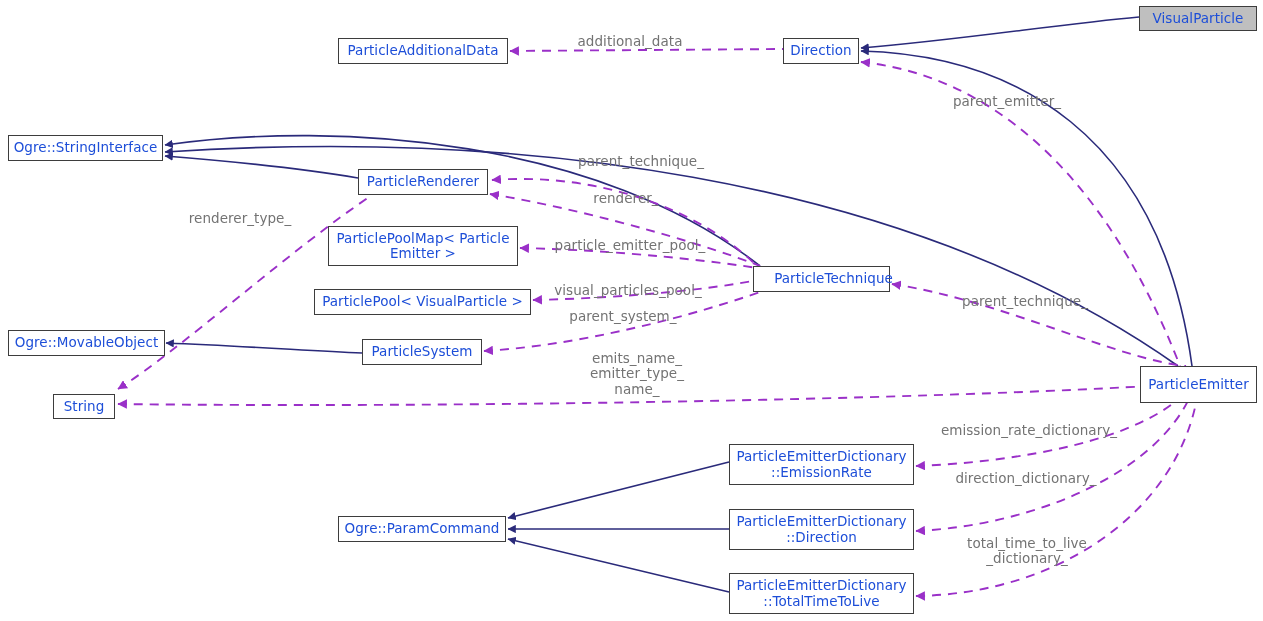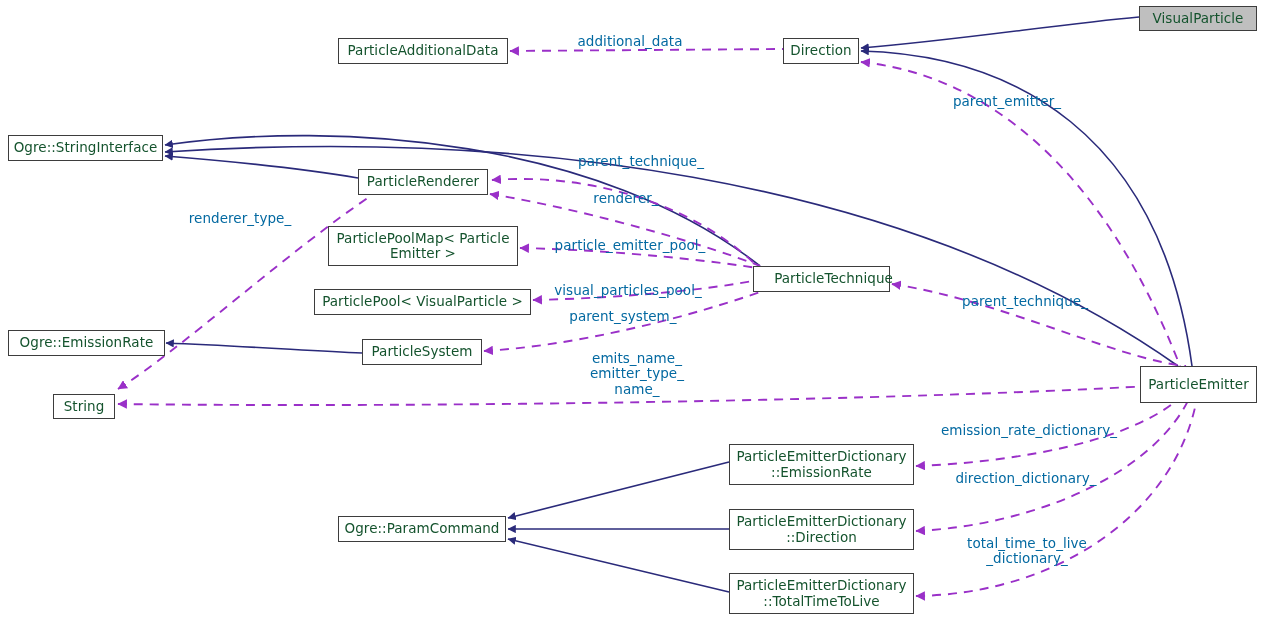--- a/index.html
+++ b/index.html
@@ -24,33 +24,33 @@
   }
   .node-box {
     position: absolute;
     box-sizing: border-box;
     border: 1px solid #3d3d3d;
     background: #ffffff;
     display: flex;
     align-items: center;
     justify-content: center;
     text-align: center;
-    color: #14532d;
+    color: #1d4ed8;
     font-size: 13.5px;
     line-height: 1.12;
     letter-spacing: 0.05px;
     white-space: pre-line;
     padding: 0 4px;
   }
   .node-box.highlight {
     background: #bfbfbf;
   }
   .edge-label {
     position: absolute;
-    color: #0369a1;
+    color: #737373;
     font-size: 13.5px;
     line-height: 1.13;
     letter-spacing: 0.05px;
     text-align: center;
     white-space: pre-line;
     transform: translateX(-50%);
     pointer-events: none;
   }
 </style>
 </head>
@@ -100,21 +100,21 @@
   <div>
     <div class="node-box highlight" style="left:1139px;top:6px;width:118px;height:25px;">VisualParticle</div>
     <div class="node-box" style="left:338px;top:38px;width:170px;height:26px;">ParticleAdditionalData</div>
     <div class="node-box" style="left:783px;top:38px;width:76px;height:26px;">Direction</div>
     <div class="node-box" style="left:8px;top:135px;width:155px;height:26px;">Ogre::StringInterface</div>
     <div class="node-box" style="left:358px;top:169px;width:130px;height:26px;">ParticleRenderer</div>
     <div class="node-box" style="left:328px;top:226px;width:190px;height:40px;">ParticlePoolMap&lt; Particle
 Emitter &gt;</div>
     <div class="node-box" style="left:753px;top:266px;width:137px;height:26px;padding-left:28px;">ParticleTechnique</div>
     <div class="node-box" style="left:314px;top:289px;width:217px;height:26px;">ParticlePool&lt; VisualParticle &gt;</div>
-    <div class="node-box" style="left:8px;top:330px;width:157px;height:26px;">Ogre::EmissionRate</div>
+    <div class="node-box" style="left:8px;top:330px;width:157px;height:26px;">Ogre::MovableObject</div>
     <div class="node-box" style="left:362px;top:339px;width:120px;height:26px;">ParticleSystem</div>
     <div class="node-box" style="left:1140px;top:366px;width:117px;height:37px;text-align:center;">ParticleEmitter</div>
     <div class="node-box" style="left:53px;top:394px;width:62px;height:25px;text-align:center;">String</div>
     <div class="node-box" style="left:729px;top:444px;width:185px;height:41px;">ParticleEmitterDictionary
 ::EmissionRate</div>
     <div class="node-box" style="left:338px;top:516px;width:168px;height:26px;">Ogre::ParamCommand</div>
     <div class="node-box" style="left:729px;top:509px;width:185px;height:41px;">ParticleEmitterDictionary
 ::Direction</div>
     <div class="node-box" style="left:729px;top:573px;width:185px;height:41px;">ParticleEmitterDictionary
 ::TotalTimeToLive</div>

